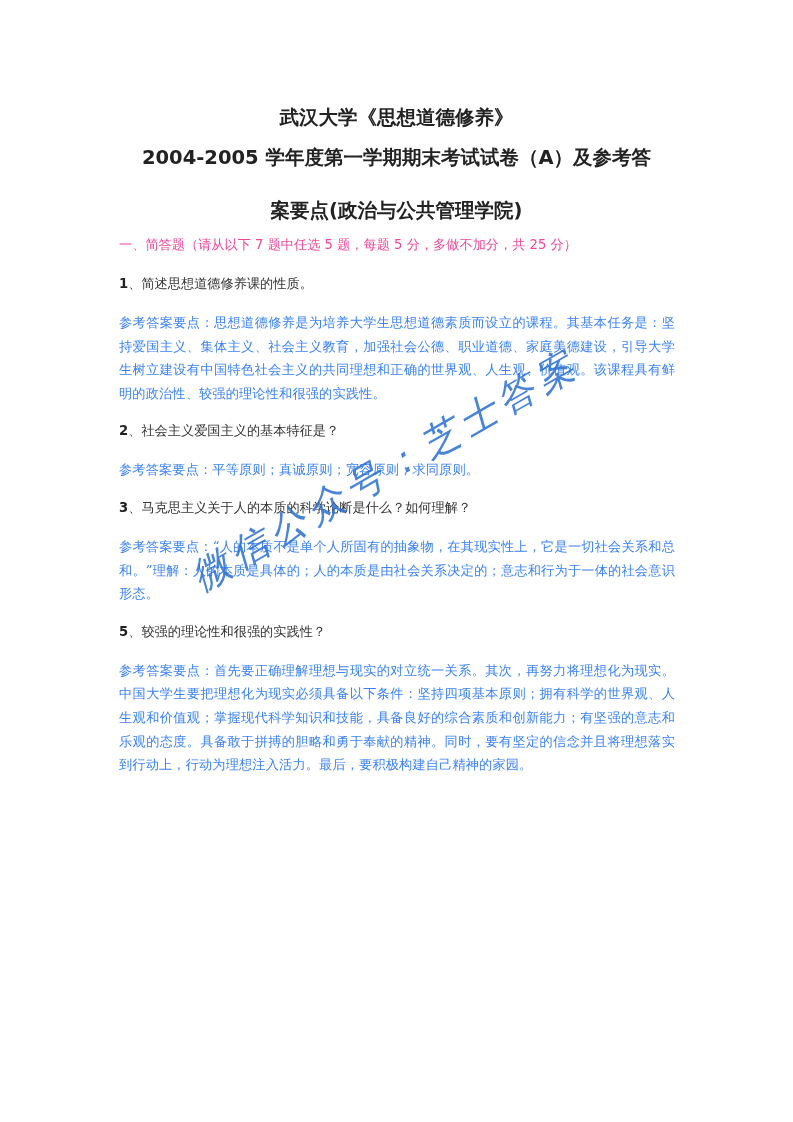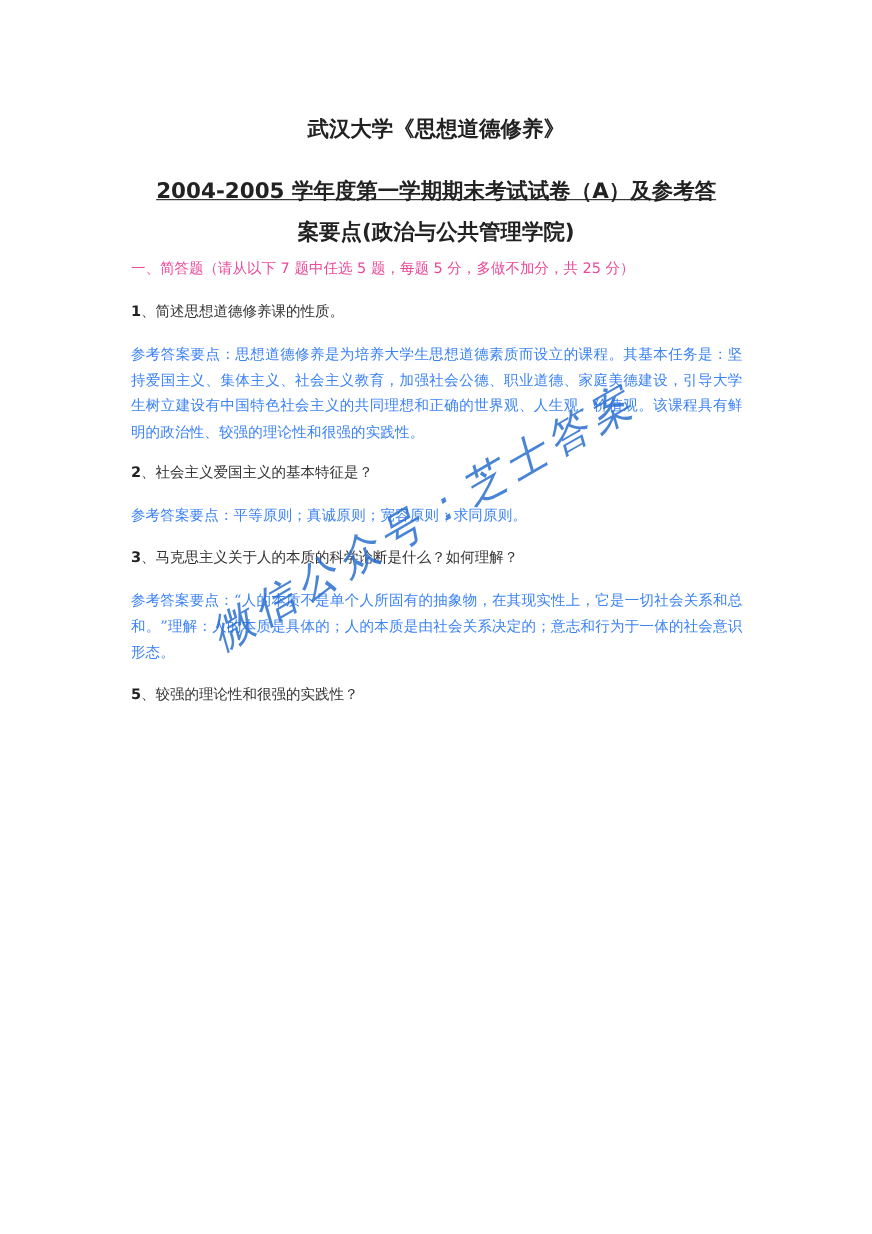--- a/index.html
+++ b/index.html
@@ -31,21 +31,21 @@
     font-weight: bold;
     color: #222222;
   }
   .title-line {
     font-size: 19.5px;
     line-height: 27px;
     margin: 0;
     white-space: nowrap;
   }
   .title-line.l1 { position: absolute; top: 4px; left: 0; width: 593px; }
-  .title-line.l2 { position: absolute; top: 60px; left: 0; width: 593px; text-decoration: underline; }
+  .title-line.l2 { position: absolute; top: 44px; left: 0; width: 593px; }
   .title-line.l3 { position: absolute; top: 97px; left: 0; width: 593px; }
 
   .content {
     position: absolute;
     left: 119px;
     top: 234px;
     width: 556px;
   }
   .section-heading {
     font-size: 13.2px;
@@ -113,18 +113,19 @@
     </div>
 
     <div>
       <p class="question"><span class="qnum">3</span><span>、马克思主义关于人的本质的科学论断是什么？如何理解？</span></p>
       <p class="answer">参考答案要点：“人的本质不是单个人所固有的抽象物，在其现实性上，它是一切社会关系和总和。”理解：人的本质是具体的；人的本质是由社会关系决定的；意志和行为于一体的社会意识形态。</p>
     </div>
 
 
     <div>
       <p class="question"><span class="qnum">5</span><span>、较强的理论性和很强的实践性？</span></p>
+      <p class="answer">参考答案要点：首先要正确理解理想与现实的对立统一关系。其次，再努力将理想化为现实。中国大学生要把理想化为现实必须具备以下条件：坚持四项基本原则；拥有科学的世界观、人生观和价值观；掌握现代科学知识和技能，具备良好的综合素质和创新能力；有坚强的意志和乐观的态度。具备敢于拼搏的胆略和勇于奉献的精神。同时，要有坚定的信念并且将理想落实到行动上，行动为理想注入活力。最后，要积极构建自己精神的家园。</p>
     </div>
 
   </div>
 
   <div class="watermark">微信公众号：芝士答案</div>
 </div>
 
 </body></html>

